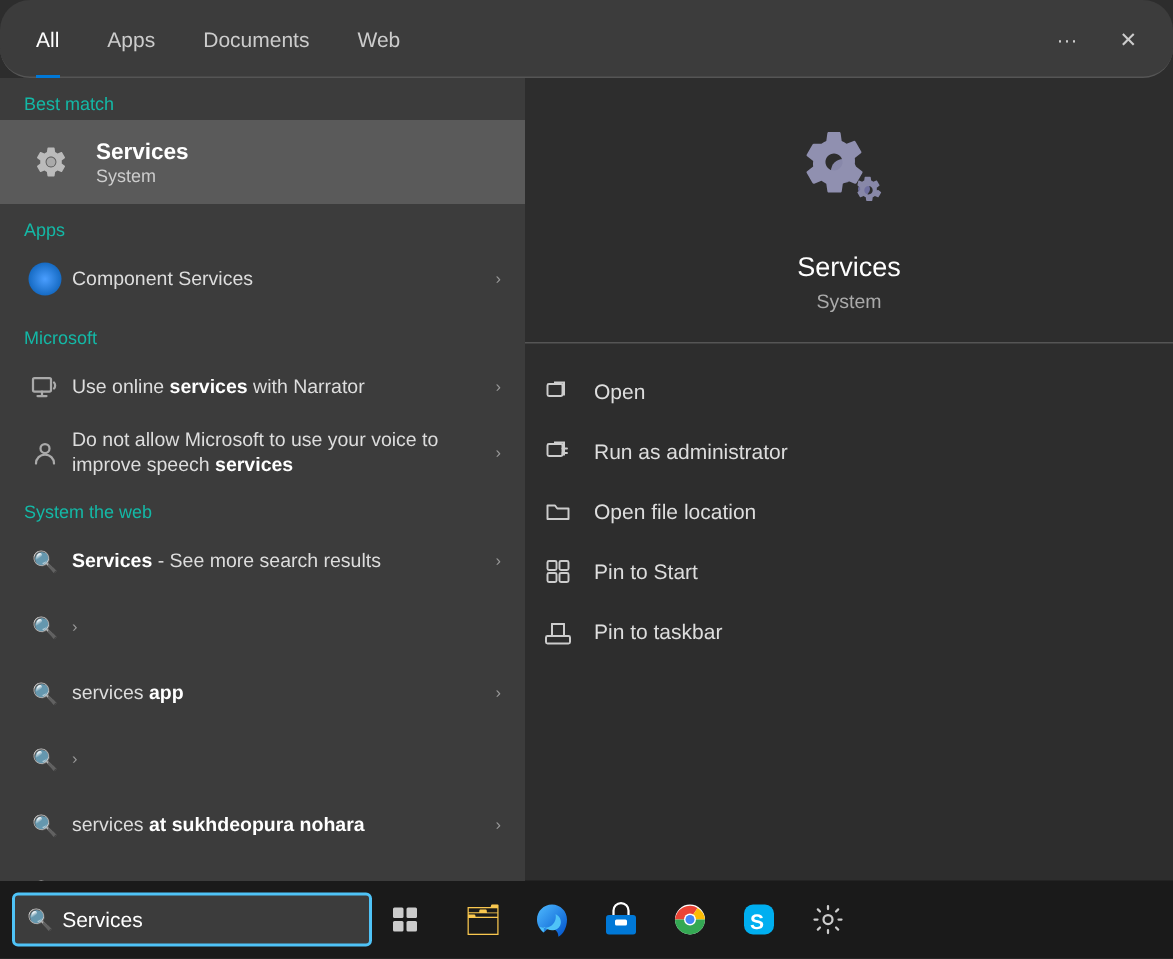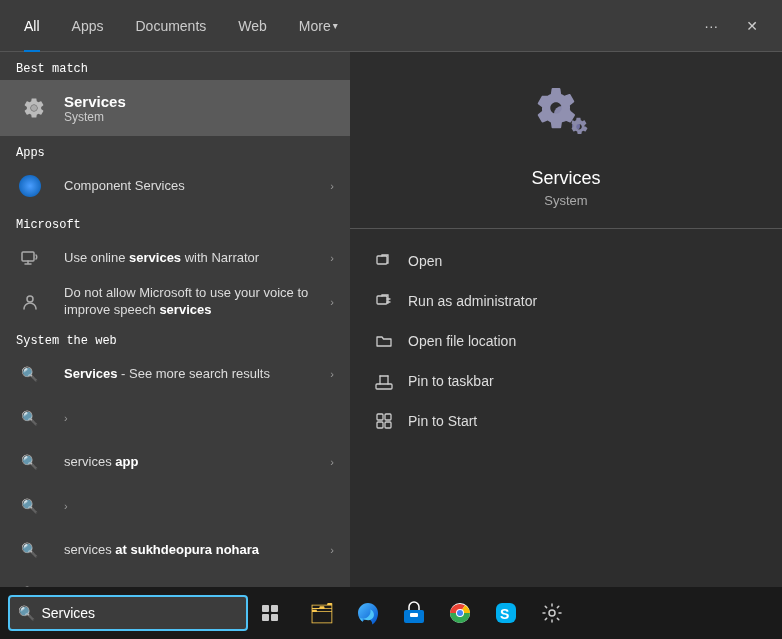--- a/index.html
+++ b/index.html
@@ -26,20 +26,21 @@
 
     
     .nav-tabs {
       display: flex;
       align-items: center;
       background: #3c3c3c;
       height: 52px;
       padding: 0 8px;
       border-bottom: 1px solid #555;
       justify-content: space-between;
+      border-radius: 20px;
     }
     .nav-tabs-left {
       display: flex;
       align-items: center;
       gap: 0;
     }
     .nav-tab {
       padding: 0 16px;
       height: 52px;
       display: flex;
@@ -89,24 +90,23 @@
       width: 350px;
       background: #3c3c3c;
       display: flex;
       flex-direction: column;
       overflow-y: auto;
       flex-shrink: 0;
     }
 
     .section-label {
       font-size: 12px;
-      color: #ffffff;
+      color: #14b8a6;
       padding: 10px 16px 4px;
       font-weight: 400;
-      font-family: Liberation Mono, monospace;
     }
 
     
     .best-match-item {
       display: flex;
       align-items: center;
       padding: 10px 16px;
       background: #5a5a5a;
       cursor: pointer;
       gap: 12px;
@@ -122,21 +122,21 @@
     .best-match-text { display: flex; flex-direction: column; }
     .best-match-title { font-size: 15px; font-weight: 600; color: #fff; }
     .best-match-subtitle { font-size: 12px; color: #ccc; }
 
     
     .list-item {
       display: flex;
       align-items: center;
       padding: 10px 16px;
       cursor: pointer;
-      gap: 20px;
+      gap: 4px;
       min-height: 44px;
       position: relative;
     }
     .list-item-icon {
       width: 28px;
       height: 28px;
       display: flex;
       align-items: center;
       justify-content: center;
       flex-shrink: 0;
@@ -189,21 +189,21 @@
       color: #aaa;
     }
 
     .action-list {
       padding: 12px 0;
     }
     .action-item {
       display: flex;
       align-items: center;
       gap: 14px;
-      padding: 10px 24px;
+      padding: 10px 12px;
       cursor: pointer;
       font-size: 14px;
       color: #ddd;
     }
     .action-icon {
       width: 20px;
       height: 20px;
       display: flex;
       align-items: center;
       justify-content: center;
@@ -304,24 +304,20 @@
         <span>All</span>
       </div>
       <div class="nav-tab">
         <span>Apps</span>
       </div>
       <div class="nav-tab">
         <span>Documents</span>
       </div>
       <div class="nav-tab">
         <span>Web</span>
-      </div>
-      <div class="nav-tab">
-        <span>More</span>
-        <span class="more-arrow">▾</span>
       </div>
     </div>
     <div class="nav-tabs-right">
       <button class="nav-icon-btn">
         <span>···</span>
       </button>
       <button class="nav-icon-btn">
         <span>✕</span>
       </button>
     </div>
@@ -475,41 +471,41 @@
           </div>
           <span>Run as administrator</span>
         </div>
         <div class="action-item">
           <div class="action-icon">
             <svg width="18" height="18" viewBox="0 0 18 18" fill="none">
               <path d="M2 5h5l1.5 2H16v7H2V5z" stroke="#ccc" stroke-width="1.3" fill="none" stroke-linejoin="round"></path>
             </svg>
           </div>
           <span>Open file location</span>
-        </div>
-        <div class="action-item">
-          <div class="action-icon">
-            <svg width="18" height="18" viewBox="0 0 18 18" fill="none">
-              <rect x="1" y="12" width="16" height="5" rx="1" stroke="#ccc" stroke-width="1.3" fill="none"></rect>
-              <path d="M5 12V4M13 12V4" stroke="#ccc" stroke-width="1.3" stroke-linecap="round"></path>
-              <path d="M5 4h8" stroke="#ccc" stroke-width="1.3" stroke-linecap="round"></path>
-            </svg>
-          </div>
-          <span>Pin to taskbar</span>
         </div>
         <div class="action-item">
           <div class="action-icon">
             <svg width="18" height="18" viewBox="0 0 18 18" fill="none">
               <rect x="2" y="2" width="6" height="6" rx="1" stroke="#ccc" stroke-width="1.3" fill="none"></rect>
               <rect x="10" y="2" width="6" height="6" rx="1" stroke="#ccc" stroke-width="1.3" fill="none"></rect>
               <rect x="2" y="10" width="6" height="6" rx="1" stroke="#ccc" stroke-width="1.3" fill="none"></rect>
               <rect x="10" y="10" width="6" height="6" rx="1" stroke="#ccc" stroke-width="1.3" fill="none"></rect>
             </svg>
           </div>
           <span>Pin to Start</span>
+        </div>
+        <div class="action-item">
+          <div class="action-icon">
+            <svg width="18" height="18" viewBox="0 0 18 18" fill="none">
+              <rect x="1" y="12" width="16" height="5" rx="1" stroke="#ccc" stroke-width="1.3" fill="none"></rect>
+              <path d="M5 12V4M13 12V4" stroke="#ccc" stroke-width="1.3" stroke-linecap="round"></path>
+              <path d="M5 4h8" stroke="#ccc" stroke-width="1.3" stroke-linecap="round"></path>
+            </svg>
+          </div>
+          <span>Pin to taskbar</span>
         </div>
       </div>
     </div>
   </div>
 </div>
 
 <div class="taskbar">
 
   <div class="taskbar-search">
     <span class="search-unicode">🔍</span>

